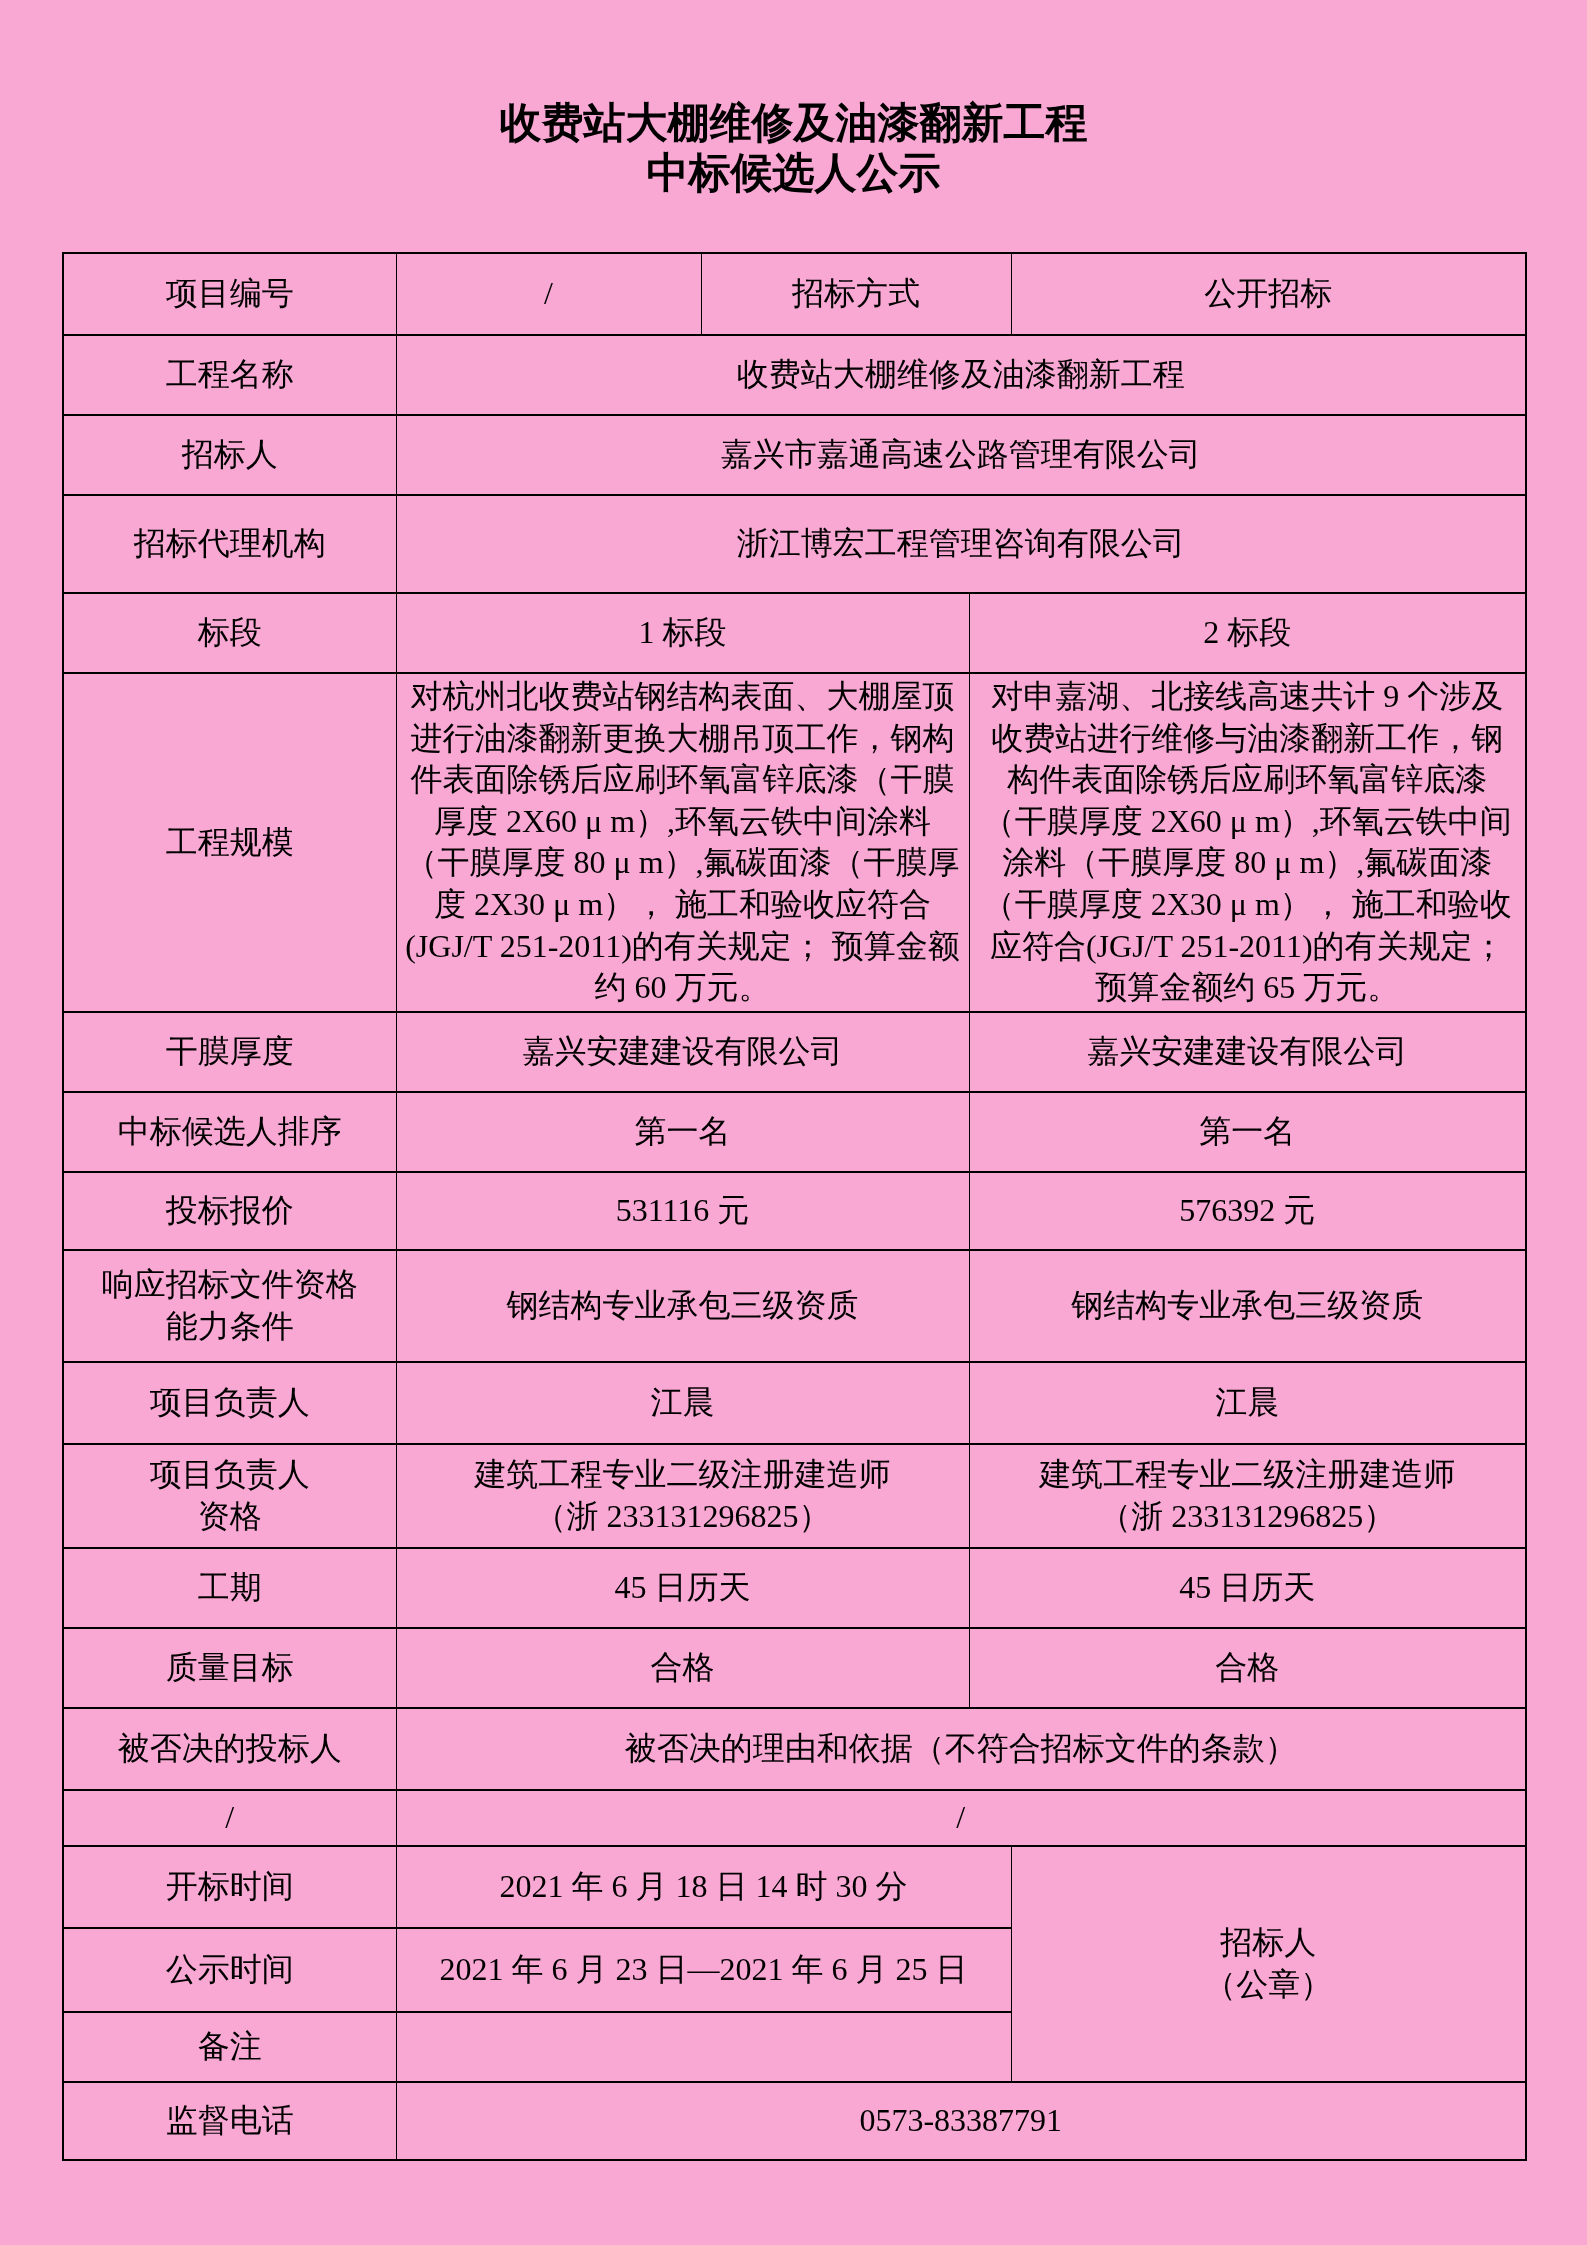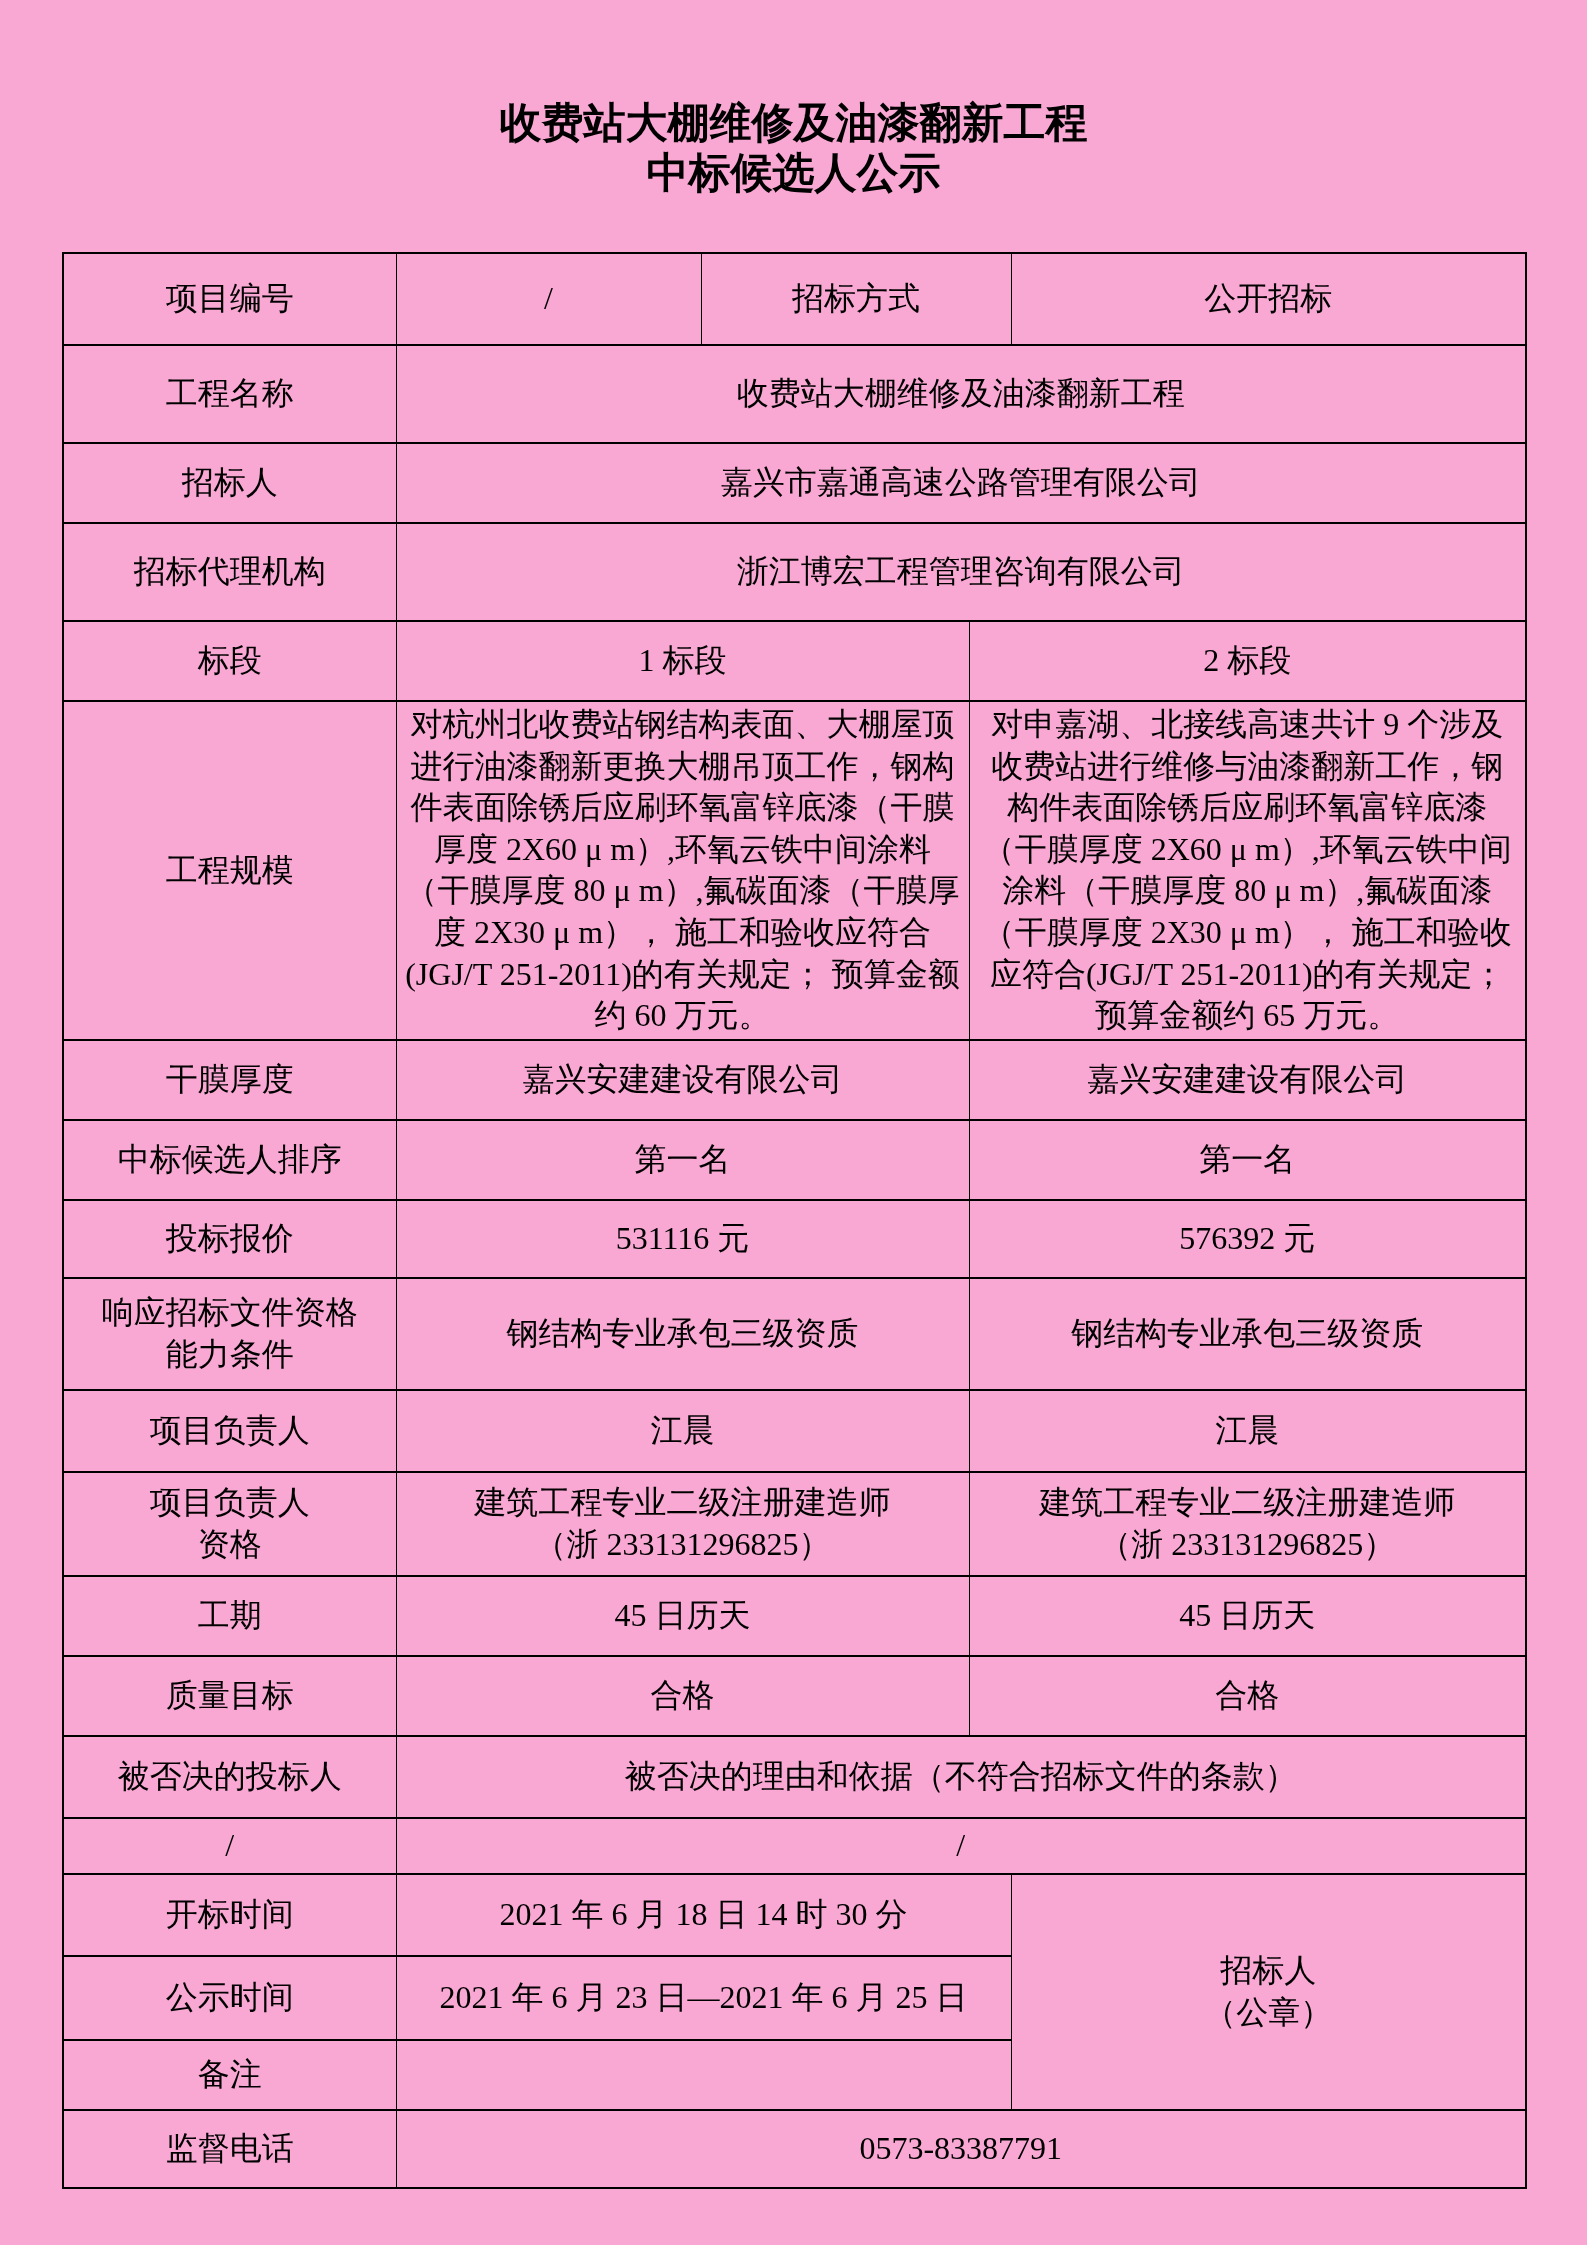--- a/index.html
+++ b/index.html
@@ -45,27 +45,27 @@
 
   <table class="announce">
     <colgroup>
       <col style="width:333px">
         <col style="width:305px">
         <col style="width:268px">
         <col style="width:42px">
         <col style="width:515px">
     </colgroup>
     <tbody>
-      <tr style="height:92px">
+      <tr style="height:82px">
         <td>项目编号</td>
         <td>/</td>
         <td colspan="2">招标方式</td>
         <td>公开招标</td>
       </tr>
-      <tr style="height:98px">
+      <tr style="height:80px">
         <td>工程名称</td>
         <td colspan="4">收费站大棚维修及油漆翻新工程</td>
       </tr>
       <tr style="height:80px">
         <td>招标人</td>
         <td colspan="4">嘉兴市嘉通高速公路管理有限公司</td>
       </tr>
       <tr style="height:98px">
         <td>招标代理机构</td>
         <td colspan="4">浙江博宏工程管理咨询有限公司</td>

